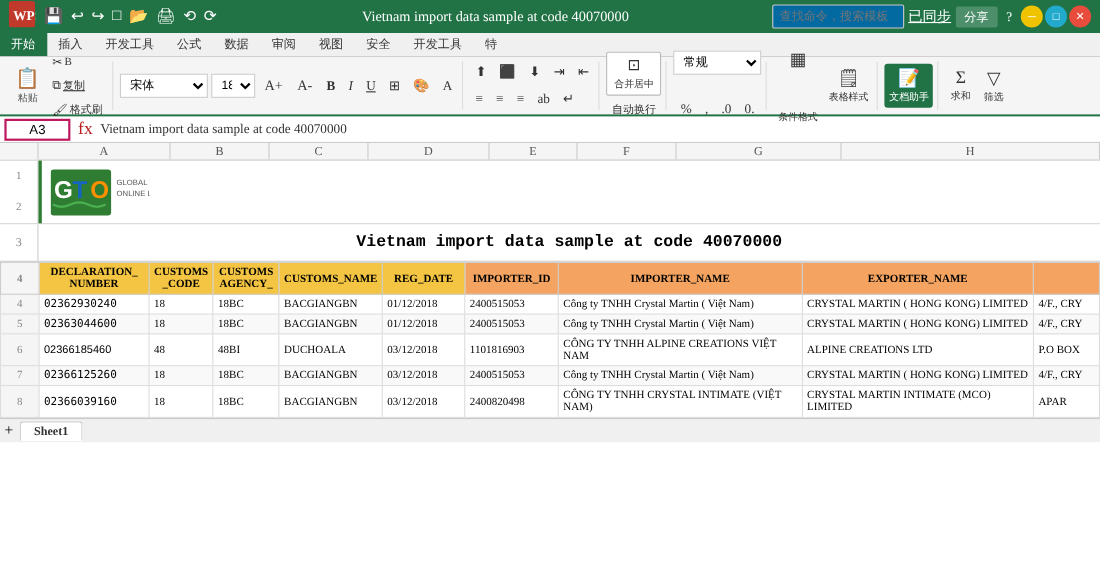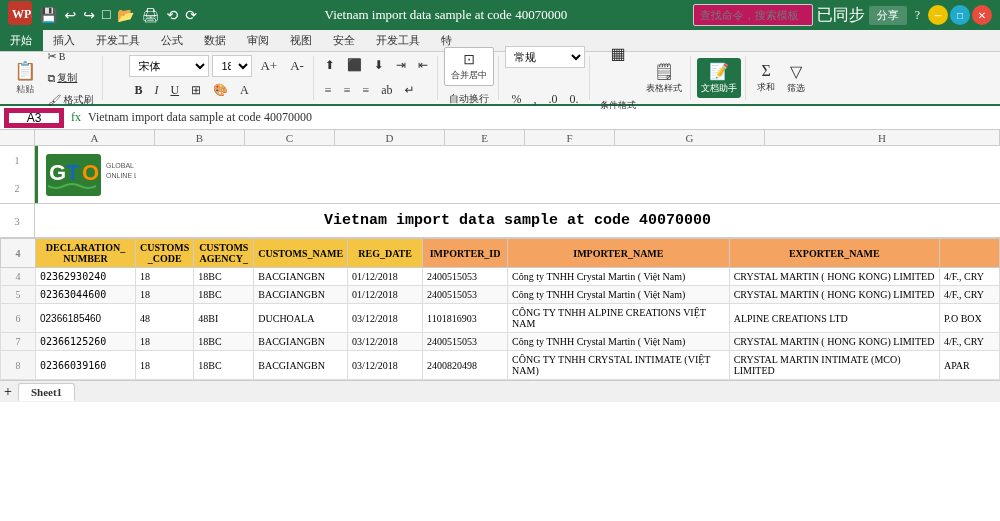--- a/index.html
+++ b/index.html
@@ -51,30 +51,30 @@
       align-items: center;
       height: 24px;
       border-bottom: 1px solid #ccc;
       background: white;
       padding: 0 4px;
       gap: 4px;
     }
 
     .cell-ref {
       width: 60px;
-      border: 5px solid #be185d;
+      border: 2px solid #be185d;
       padding: 2px 4px;
       font-size: 12px;
       height: 20px;
       text-align: center;
     }
 
     .formula-icon {
-      font-size: 12px;
-      color: #15803d;
+      font-size: 16px;
+      color: #b91c1c;
       padding: 0 3px;
     }
 
     .formula-text {
       flex: 1;
       font-size: 12px;
       color: #333;
     }
 
     
@@ -361,22 +361,22 @@
       <span class="qa-btn">□</span>
       <span class="qa-btn">📂</span>
       <span class="qa-btn">🖨</span>
       <span class="qa-btn">⟲</span>
       <span class="qa-btn">⟳</span>
     </div>
   </div>
   <div class="title-bar-text">Vietnam import data sample at code 40070000</div>
   <div class="title-bar-right">
     <div style="display:flex;align-items:center;gap:4px;">
-      <input type="text" class="search-box" style="background: #be185d; font-size: 11px;" placeholder="查找命令，搜索模板">
-      <span style="color:white;font-size:16px;cursor:pointer;">已同步</span>
+      <input type="text" class="search-box" style="background: #0369a1; font-size: 11px;" placeholder="查找命令，搜索模板">
+      <span style="color:white;font-size:13px;cursor:pointer;text-decoration:underline;">已同步</span>
       <span style="color:white;font-size:11px;cursor:pointer;background:rgba(255,255,255,0.2);padding:2px 8px;border-radius:2px;">分享</span>
       <span style="color:white;font-size:12px;cursor:pointer;padding:2px 4px;">?</span>
     </div>
     <div class="window-controls">
       <div class="win-btn win-minimize">─</div>
       <div class="win-btn win-maximize">□</div>
       <div class="win-btn win-close">✕</div>
     </div>
   </div>
 </div>
@@ -402,21 +402,21 @@
       <span class="label">粘贴</span>
     </div>
     <div style="display:flex;flex-direction:column;gap:2px;">
       <div class="r-btn-sm">✂ <span style="font-size:10px;margin-left:2px;">B</span></div>
       <div class="r-btn-sm">⧉ <span style="font-size:10px;margin-left:2px;text-decoration:underline;">复制</span></div>
       <div class="r-btn-sm">🖌 <span style="font-size:10px;margin-left:2px;">格式刷</span></div>
     </div>
   </div>
 
   <div class="ribbon-group">
-    <div style="display:flex;flex-direction:column;gap:3px;margin-left:20px;">
+    <div style="display:flex;gap:3px;">
       <div style="display:flex;align-items:center;gap:3px;">
         <select class="font-select">
           <option>宋体</option>
         </select>
         <select class="font-size-select">
           <option>18</option>
         </select>
         <span class="format-btn" style="font-size:13px;">A+</span>
         <span class="format-btn" style="font-size:13px;">A-</span>
       </div>

